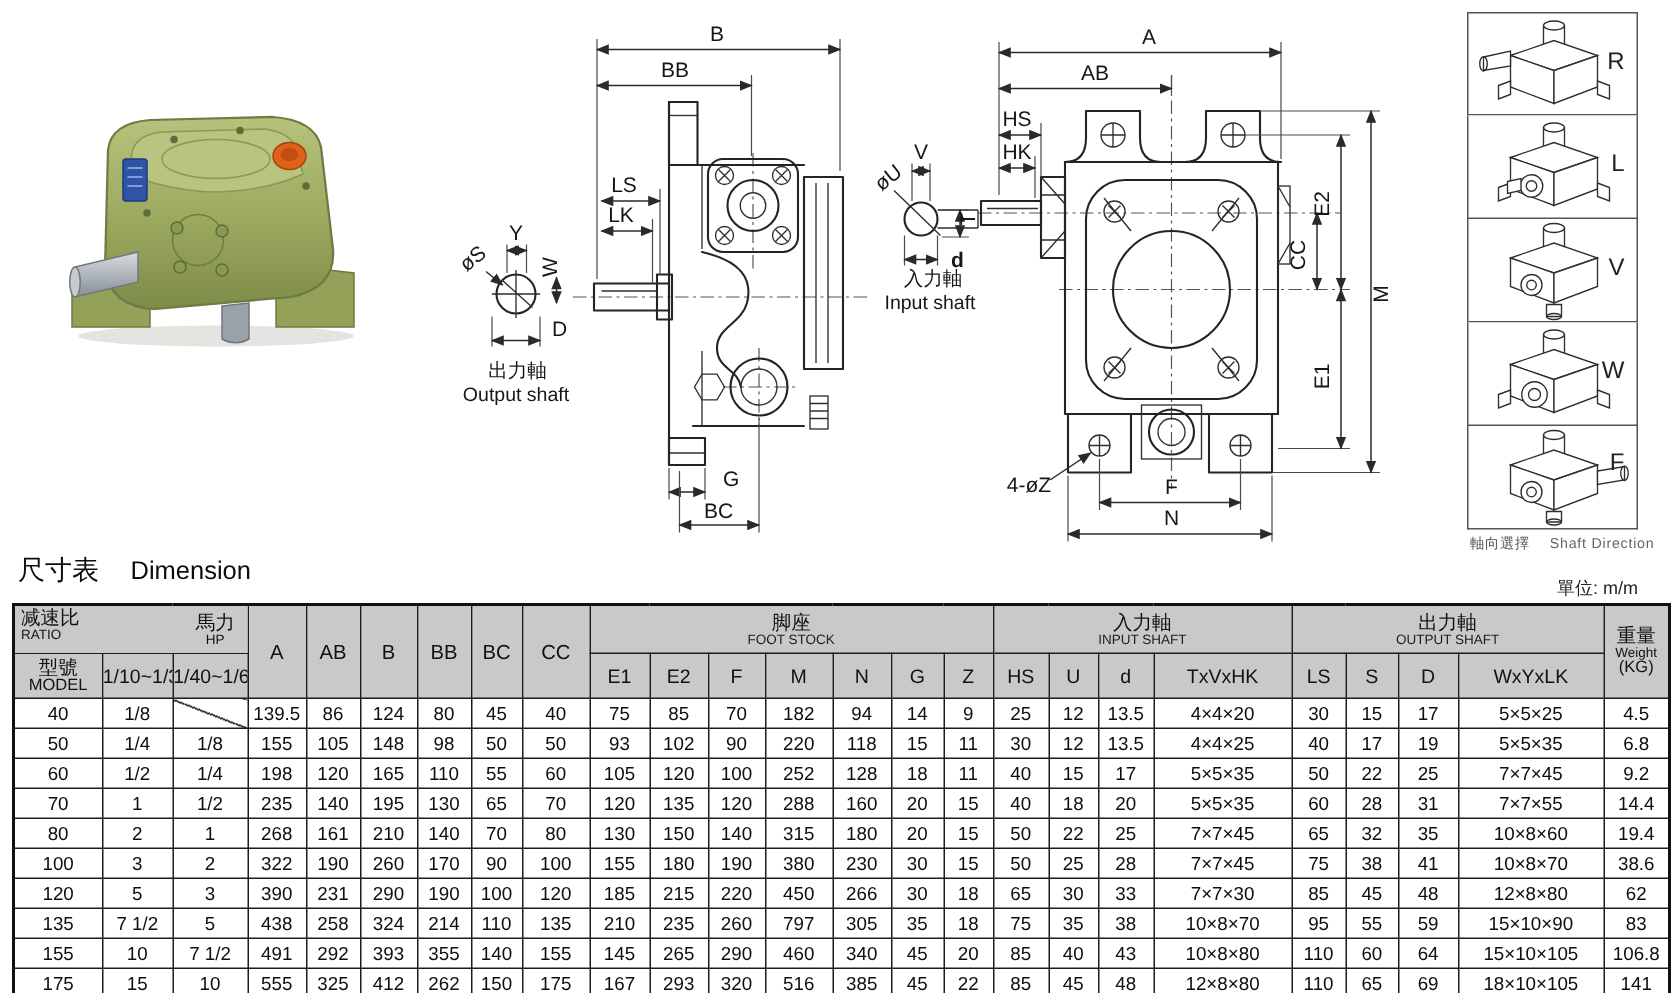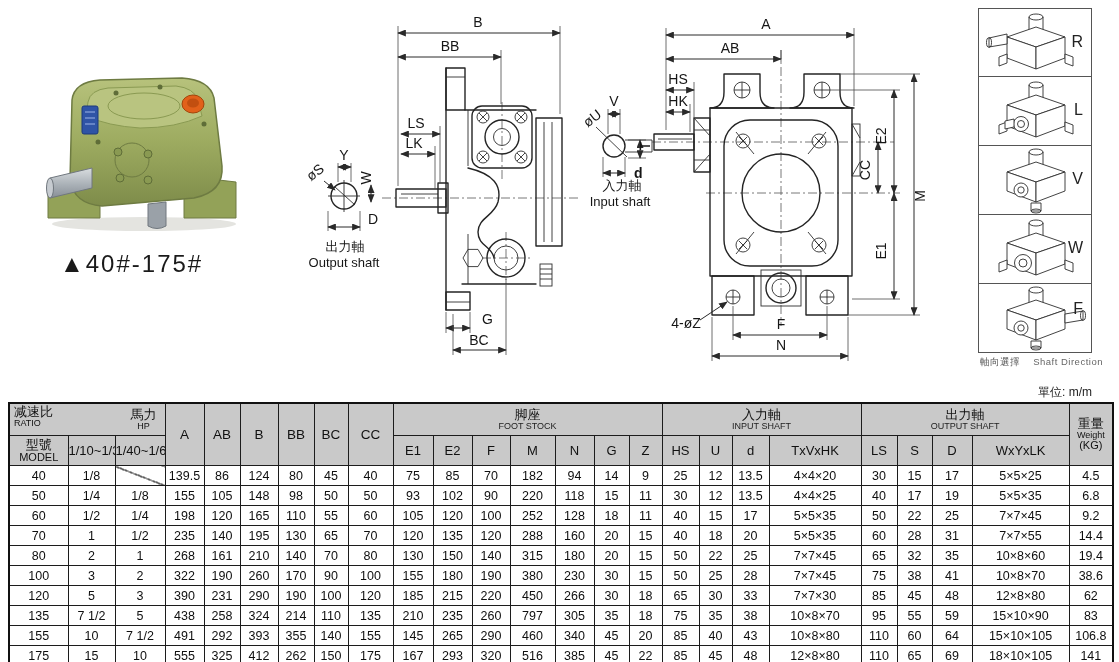--- a/index.html
+++ b/index.html
@@ -105,21 +105,20 @@
     <circle cx="96" cy="94" r="17" fill="none" stroke="#6e7b42"></circle>
     <circle cx="82" cy="86" r="4" fill="#8a9a52" stroke="#5f6d38"></circle>
       <circle cx="112" cy="88" r="4" fill="#8a9a52" stroke="#5f6d38"></circle>
     <circle cx="84" cy="112" r="4" fill="#8a9a52" stroke="#5f6d38"></circle>
       <circle cx="112" cy="114" r="4" fill="#8a9a52" stroke="#5f6d38"></circle>
     <polygon points="14,112 56,102 56,122 14,132" fill="url(#gm)" stroke="#70777e"></polygon>
     <ellipse cx="14" cy="122" rx="3.5" ry="10" fill="#c6cbd0" stroke="#70777e"></ellipse>
     <path d="M112,138 L130,136 L130,160 Q121,165 112,160 Z" fill="#9aa1a8" stroke="#70777e"></path>
   </svg>
 
-  <div class="abs size-range">▲40#-175#</div>
 
   <svg class="dwg" style="left:298px;top:6px" width="362" height="360" viewBox="0 0 362 360">
 
     <path class="cl" d="M84,192 H282"></path>
     <path class="cl" d="M204,96 V176"></path>
     <path class="cl" d="M208,226 V278 M184,252 H234"></path>
 
     <rect class="out" x="148" y="62" width="19" height="42" fill="#fff"></rect>
     <path class="thin" d="M148,71 h19"></path>
     <path class="out" d="M167,104 H238"></path>
@@ -361,20 +360,24 @@
         </g>
       </svg>
       <span class="shaft-letter" style="top:16px">F</span>
     </div>
   </div>
   <div class="abs shaft-caption">
     <span>軸向選擇</span>
     <span class="en">Shaft Direction</span>
   </div>
 
+  <div class="abs dim-caption">
+    <span>尺寸表</span>
+    <span class="en">Dimension</span>
+  </div>
   <div class="abs unit-label">
     <span>單位:</span>
     <span>m/m</span>
   </div>
 
   <table class="spec-table">
     <colgroup>
       <col style="width:59px">
         <col style="width:47px">
         <col style="width:50px">

